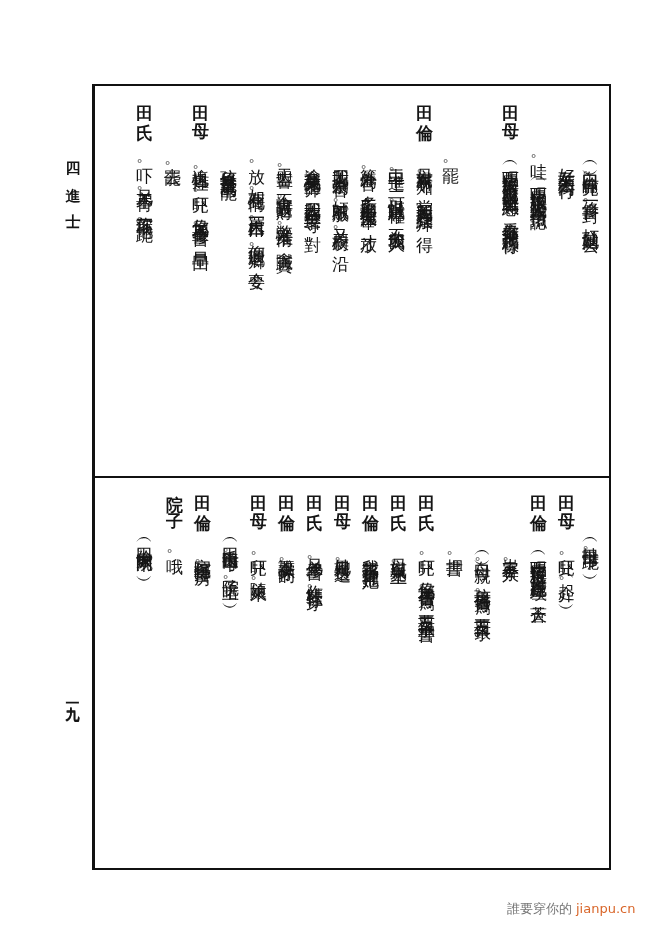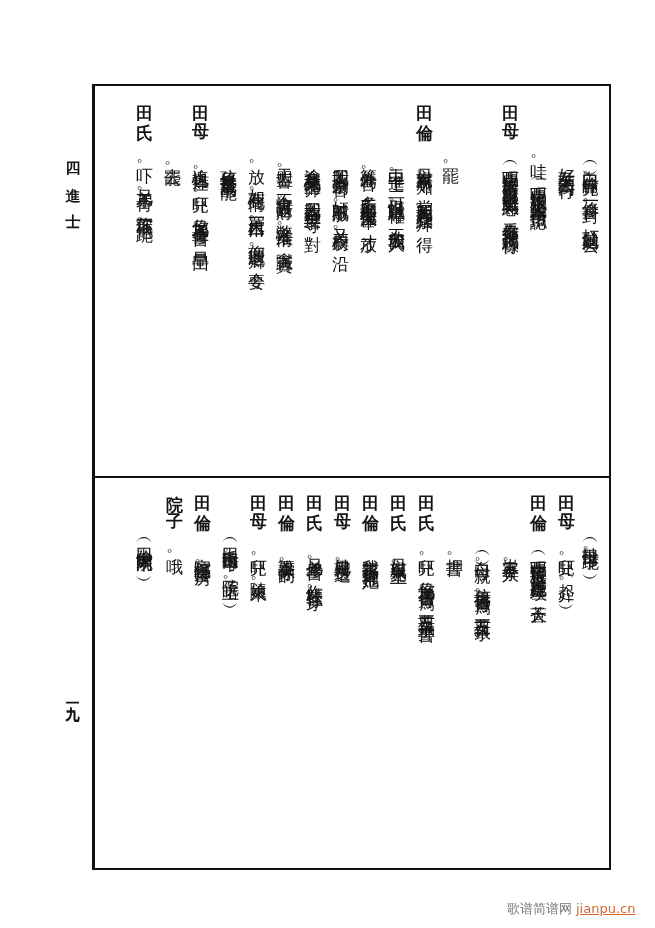--- a/index.html
+++ b/index.html
@@ -56,21 +56,21 @@
     letter-spacing: 18px;
   }
   .line { padding-top: 63px; }
   .watermark {
     position: absolute; left: 507px; top: 900px;
     font-size: 13px;
     font-family: "DejaVu Sans", "Liberation Sans", sans-serif;
     color: #777;
     white-space: nowrap;
   }
-  .watermark .latin { color: #d9662a; margin-left: 4px; text-decoration: underline; }
+  .watermark .latin { color: #d9662a; margin-left: 4px; }
 </style>
 </head>
 <body>
 
 <div class="margin-title">四進士</div>
 <div class="page-num">一九九</div>
 
 <div class="frame">
 
   <div class="panel top">
@@ -109,14 +109,14 @@
     <div class="col" style="right:310px"><span class="speaker" style="display: inline-block; height: 63px;">田倫</span><span>誰要穿你的。</span></div>
     <div class="col" style="right:338px"><span class="speaker" style="display: inline-block; height: 63px;">田母</span><span>兒吓。隨娘來。</span></div>
     <div class="col" style="right:366px;"><span style="display:inline-block;height:50px"></span><span>（田氏隨田母下。院子暗上。）</span></div>
     <div class="col" style="right:394px"><span class="speaker" style="display: inline-block; height: 63px;">田倫</span><span>家院打掃書房。</span></div>
     <div class="col" style="right:422px"><span class="speaker" style="display: inline-block; height: 63px;">院子</span><span>哦。</span></div>
     <div class="col" style="right:452px;"><span style="display:inline-block;height:50px"></span><span>（田倫家院同下。）</span></div>
   </div>
 </div>
 
 <div class="watermark">
-  <span>歌谱简谱网</span><span class="latin">jianpu.cn</span>
+  <span>誰要穿你的</span><span class="latin">jianpu.cn</span>
 </div>
 
 </body></html>

